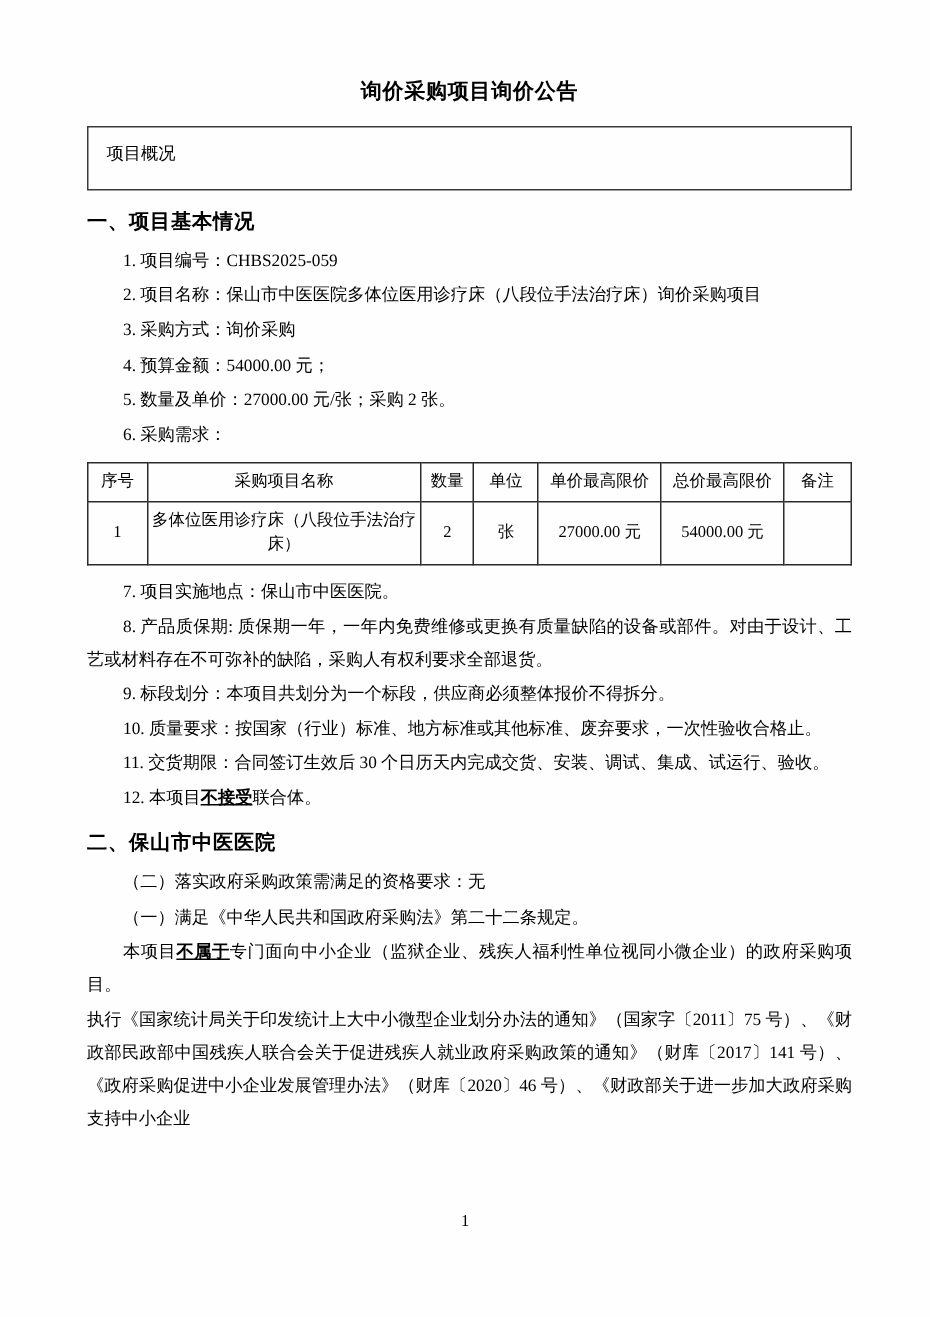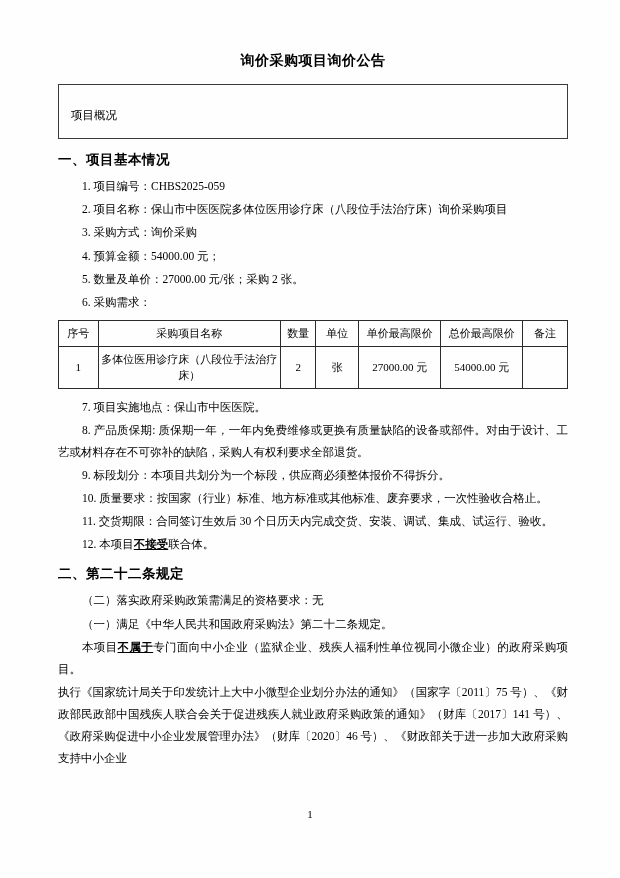--- a/index.html
+++ b/index.html
@@ -39,21 +39,21 @@
   }
   .doc-subtitle {
     text-align: center;
     font-size: 14px;
     font-weight: bold;
     letter-spacing: 0.5px;
     margin: 0 0 14px 0;
   }
   .overview-box {
     border: 1px solid #3a3a3a;
-    padding: 20px 12px 10px 12px;
+    padding: 8px 12px 10px 12px;
     margin: 0 0 12px 0;
     font-size: 11.5px;
     line-height: 1.85;
   }
   .overview-box .ov-head {
     margin-bottom: 2px;
     text-indent: 0;
   }
   .overview-box .ov-body {
     text-align: justify;
@@ -157,21 +157,21 @@
       </tbody>
     </table>
 
     <p class="item indent2">7. 项目实施地点：保山市中医医院。</p>
     <p class="item indent2">8. 产品质保期: 质保期一年，一年内免费维修或更换有质量缺陷的设备或部件。对由于设计、工艺或材料存在不可弥补的缺陷，采购人有权利要求全部退货。</p>
     <p class="item indent2">9. 标段划分：本项目共划分为一个标段，供应商必须整体报价不得拆分。</p>
     <p class="item indent2">10. 质量要求：按国家（行业）标准、地方标准或其他标准、废弃要求，一次性验收合格止。</p>
     <p class="item indent2">11. 交货期限：合同签订生效后 30 个日历天内完成交货、安装、调试、集成、试运行、验收。</p>
     <p class="item indent2"><span>12. 本项目</span><span class="u bold">不接受</span><span>联合体。</span></p>
 
-    <h2 class="sec">二、第二十二条规定</h2>
+    <h2 class="sec">二、保山市中医医院</h2>
 
     <p class="item indent2">（二）落实政府采购政策需满足的资格要求：无</p>
     <p class="item indent2">（一）满足《中华人民共和国政府采购法》第二十二条规定。</p>
     <p class="item indent2"><span>本项目</span><span class="u bold">不属于</span><span>专门面向中小企业（监狱企业、残疾人福利性单位视同小微企业）的政府采购项目。</span></p>
     <p class="item">执行《国家统计局关于印发统计上大中小微型企业划分办法的通知》（国家字〔2011〕75 号）、《财政部民政部中国残疾人联合会关于促进残疾人就业政府采购政策的通知》（财库〔2017〕141 号）、《政府采购促进中小企业发展管理办法》（财库〔2020〕46 号）、《财政部关于进一步加大政府采购支持中小企业</p>
 
   </div>
 
   <div class="pagenum">1</div>
 </div>

